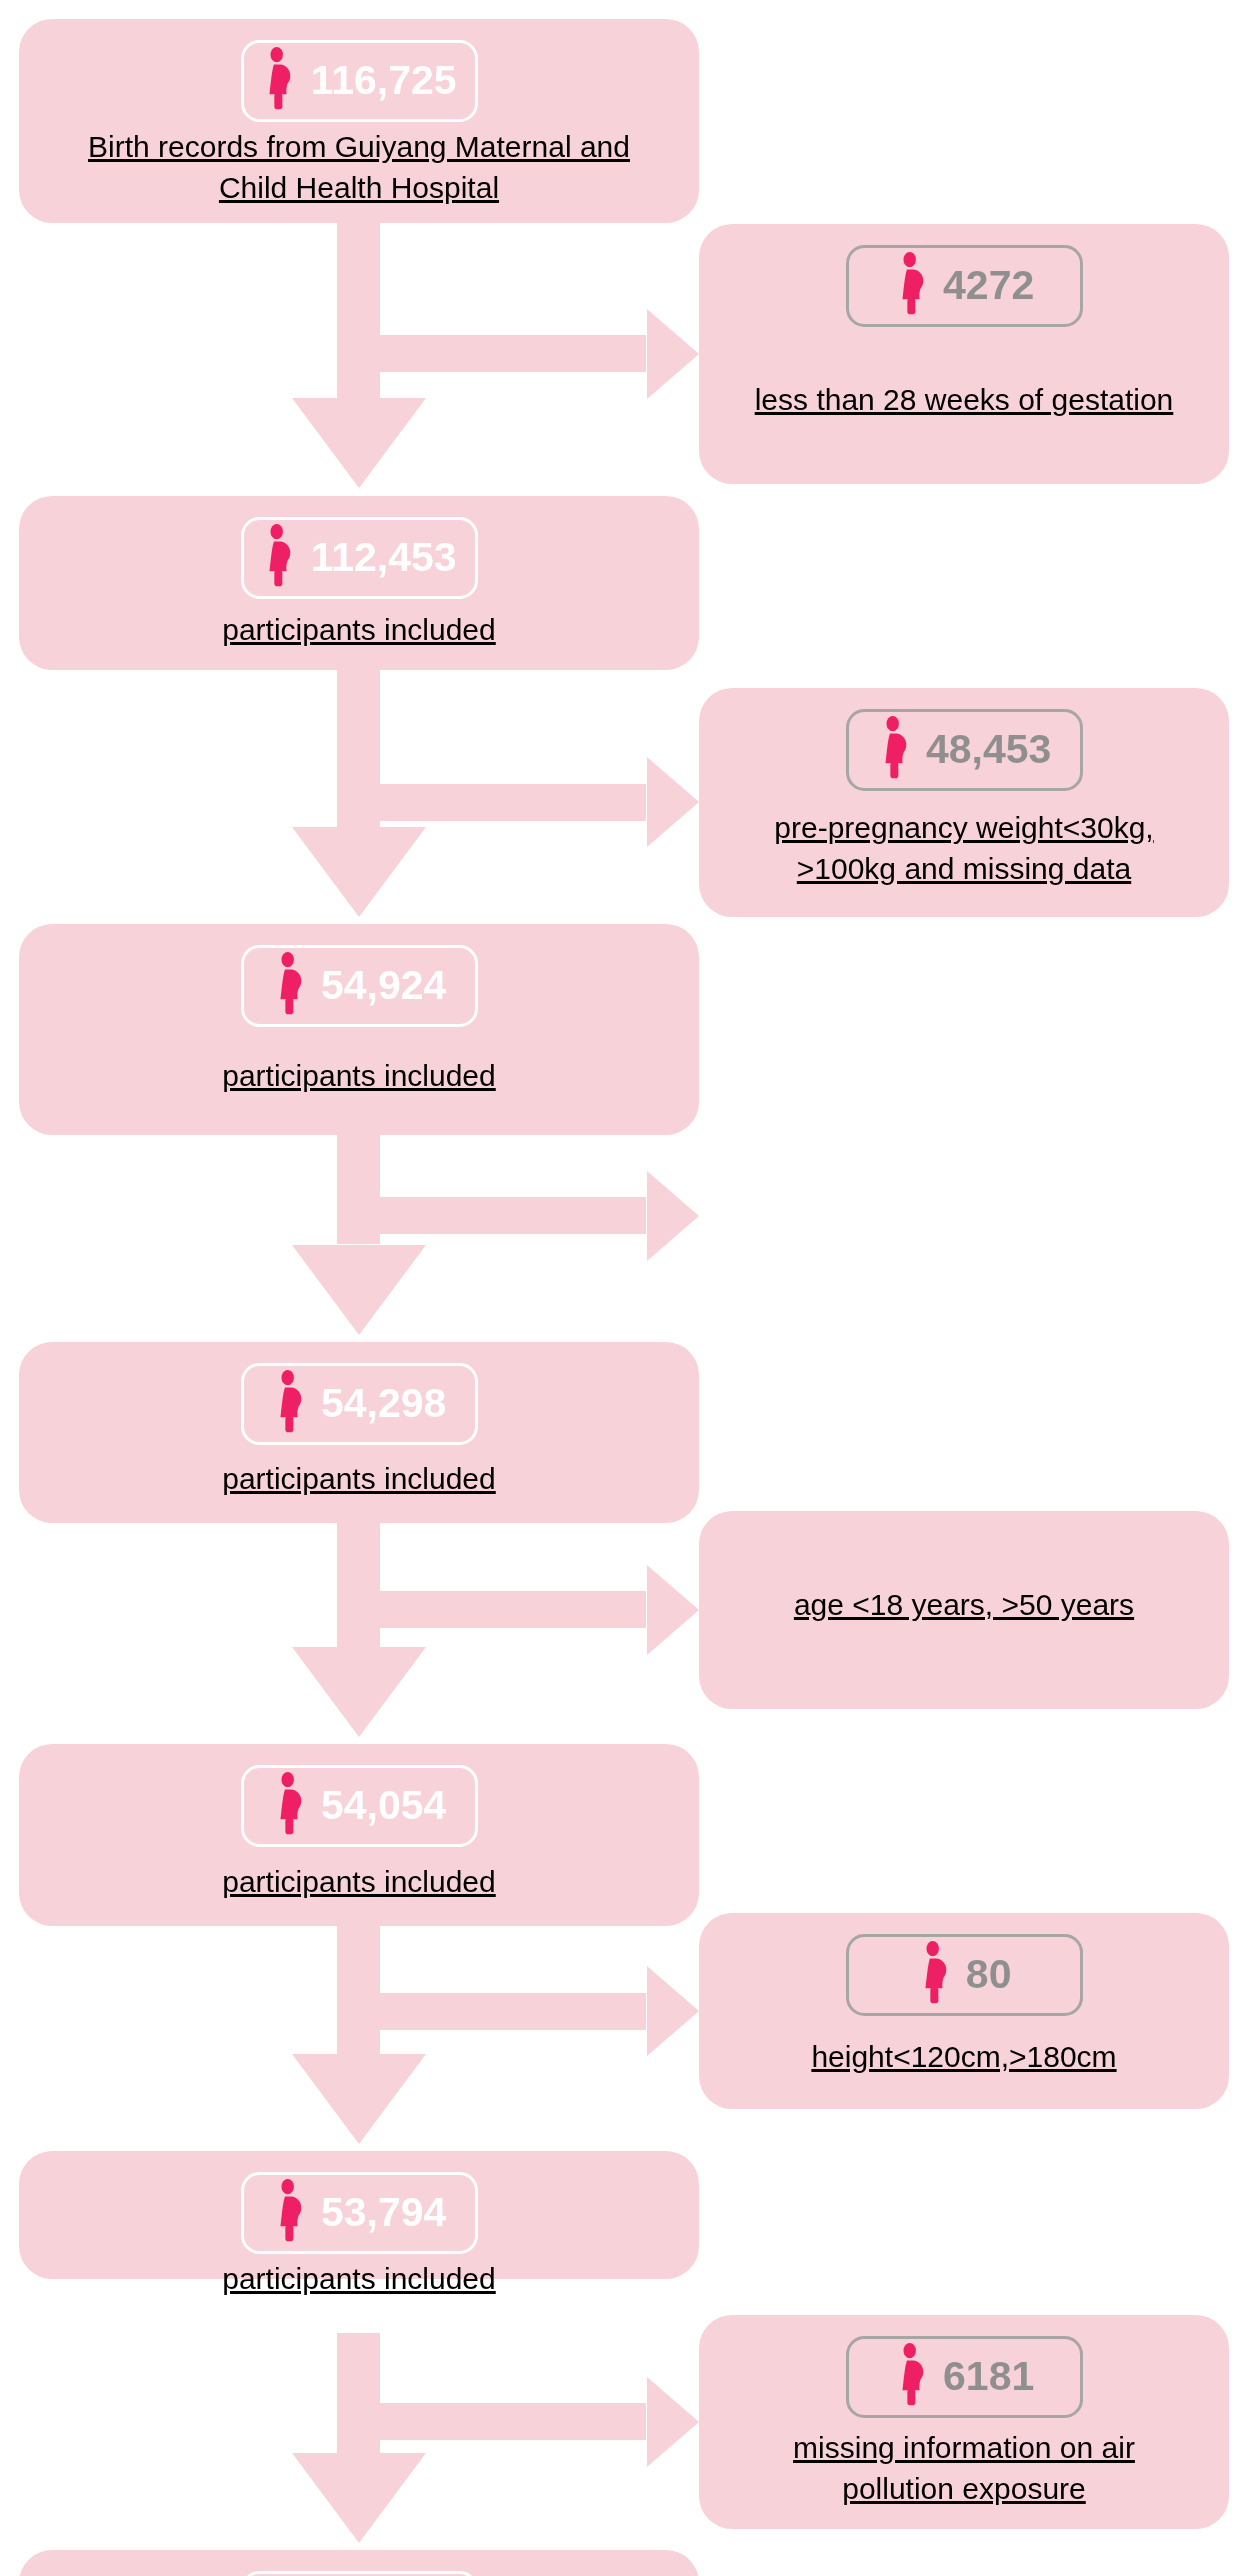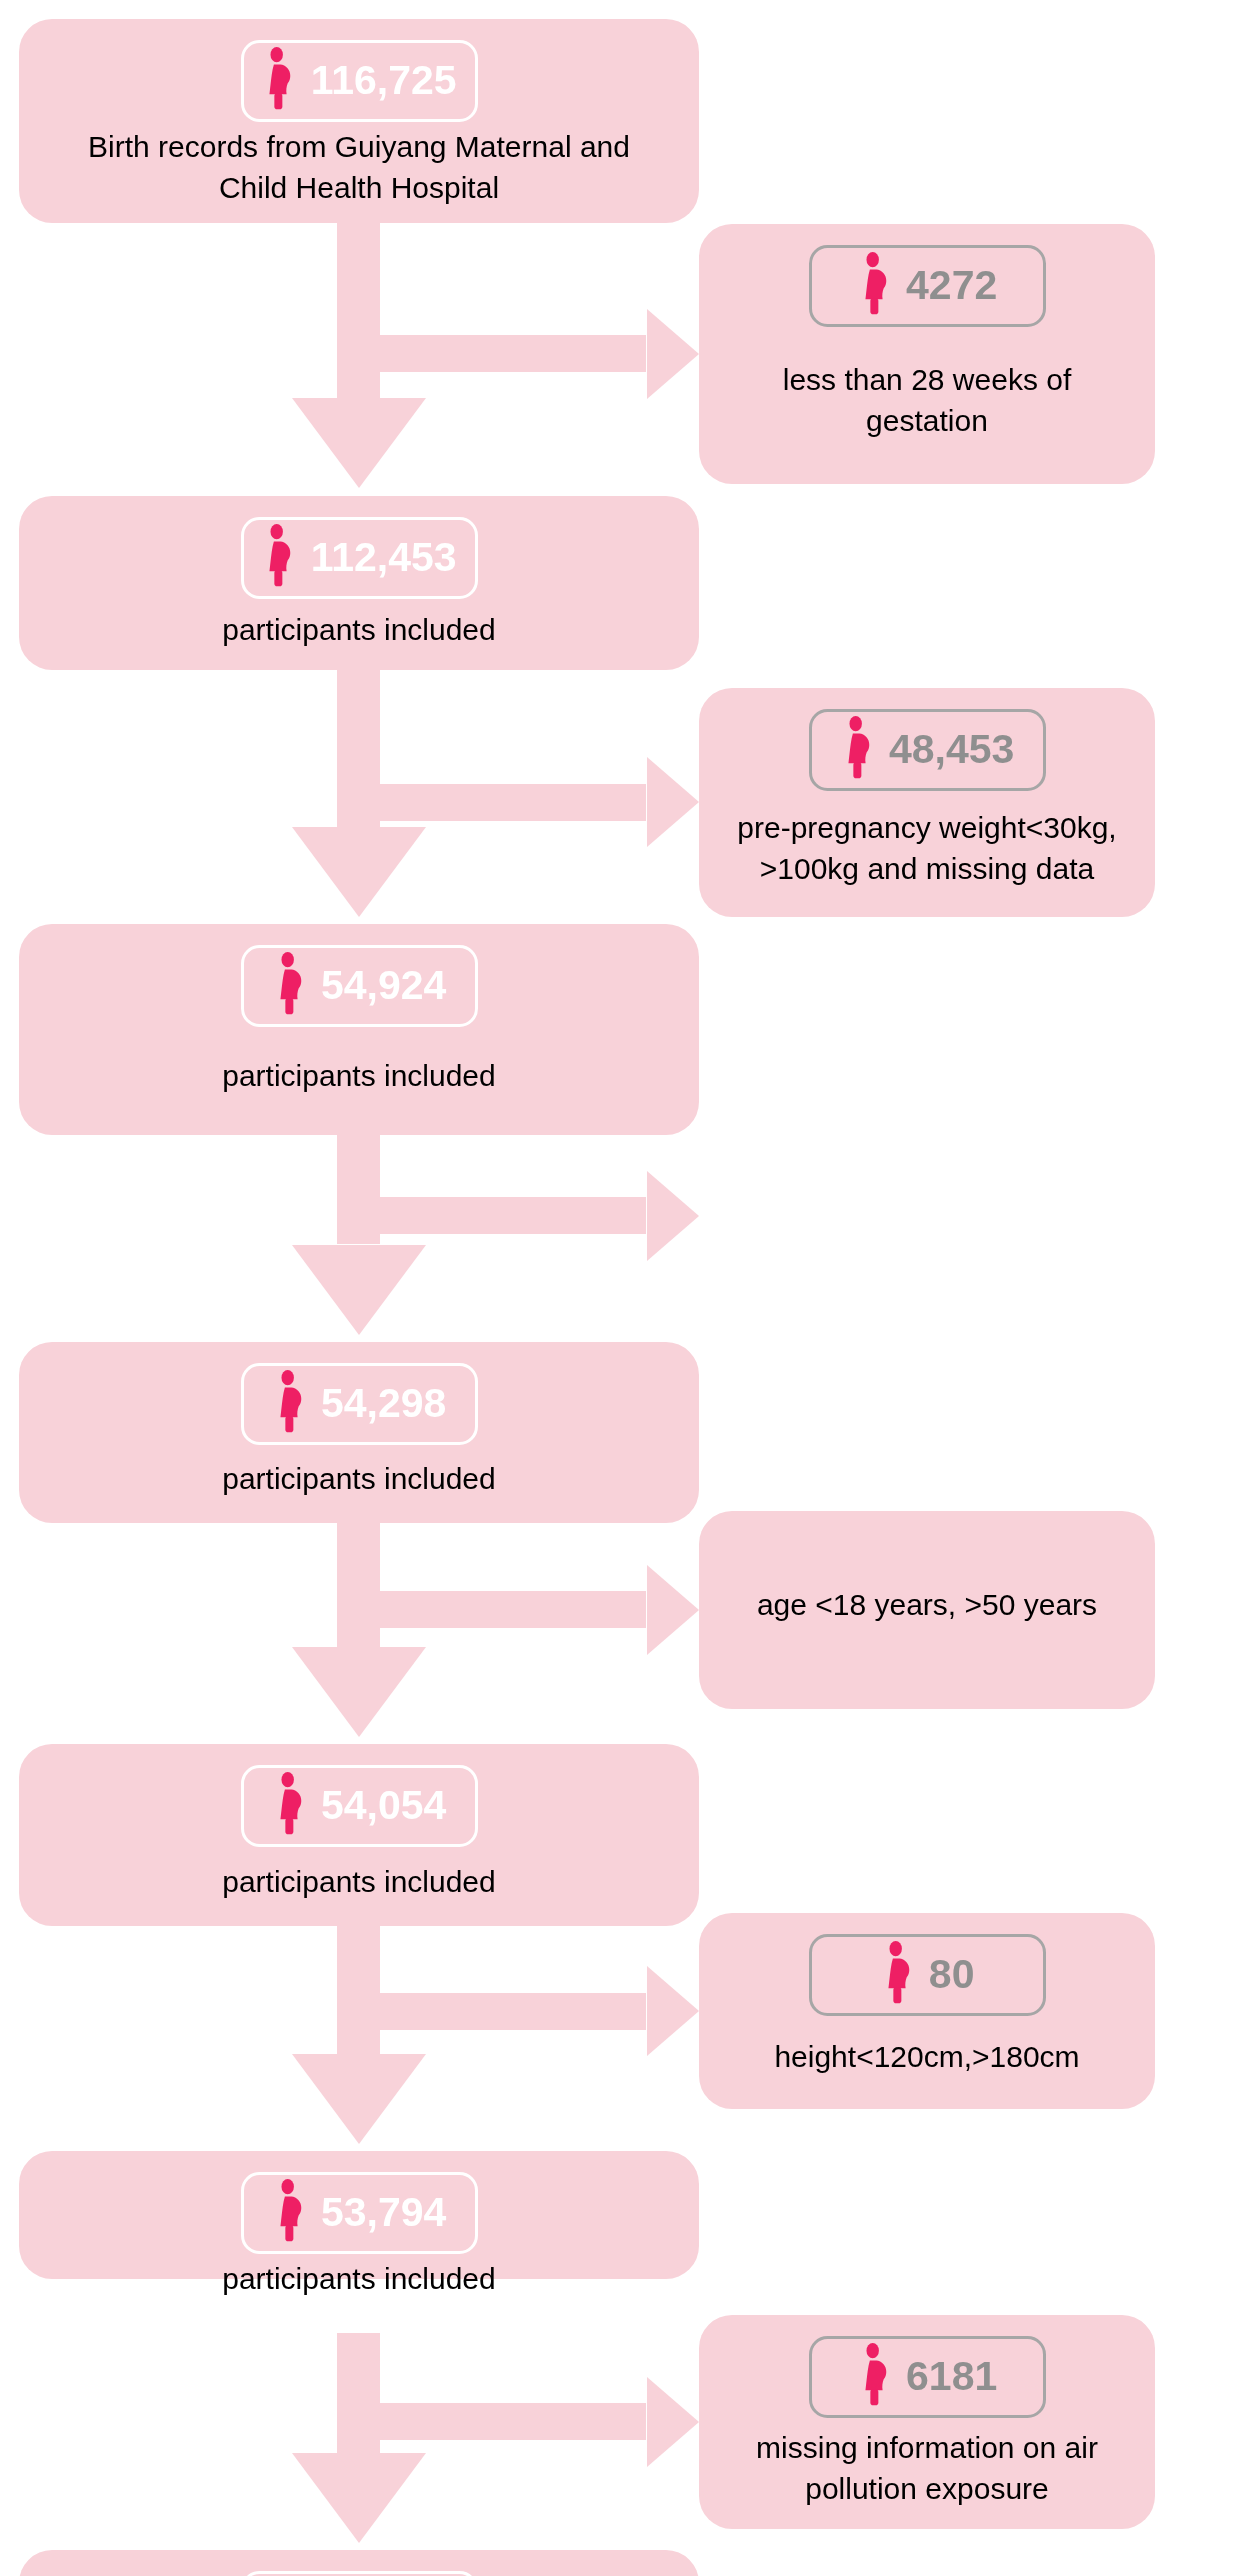--- a/index.html
+++ b/index.html
@@ -13,34 +13,34 @@
     --badge-border-side:#a6a6a6;
     --num-side:#8f8f8f;
     --label-color:#000000;
   }
   .canvas{position:absolute;inset:0;}
   .box{
     position:absolute;background:var(--box-pink);border-radius:33px;
     display:flex;flex-direction:column;align-items:center;box-sizing:border-box;
   }
   .box.main{left:19px;width:680px;}
-  .box.side{left:699px;width:456px;}
+  .box.side{left:699px;width:530px;}
   .badge{
     flex:none;margin-top:20.6px;width:237px;height:82px;box-sizing:border-box;
     border:3.6px solid var(--badge-border-main);border-radius:18.5px;
     display:flex;align-items:center;justify-content:center;gap:11.3px;
   }
   .side .badge{border-color:var(--badge-border-side);}
   .icon{width:38px;height:68px;fill:var(--icon-pink);flex:none;}
   .num{font-weight:bold;font-size:41px;line-height:1;color:var(--num-main);letter-spacing:0;}
   .side .num{color:var(--num-side);}
   .label{
     flex:1;display:flex;align-items:center;justify-content:center;text-align:center;
     font-size:30px;line-height:41px;color:var(--label-color);
-    padding:4.1px 31px 14.4px;box-sizing:border-box;max-width:618px;
+    padding:4.1px 31px 14.4px;box-sizing:border-box;max-width:618px;text-decoration:underline;
   }
   .side .label{max-width:495px;padding:4.1px 26px 15.5px;}
   
   .vshaft{position:absolute;left:337px;width:43px;background:var(--box-pink);}
   .vhead{position:absolute;left:292px;width:0;height:0;
     border-left:67px solid transparent;border-right:67px solid transparent;
     border-top:90px solid var(--box-pink);}
   .hshaft{position:absolute;left:359px;width:287px;height:37px;background:var(--box-pink);}
   .hhead{position:absolute;left:647px;width:0;height:0;
     border-top:45px solid transparent;border-bottom:45px solid transparent;

